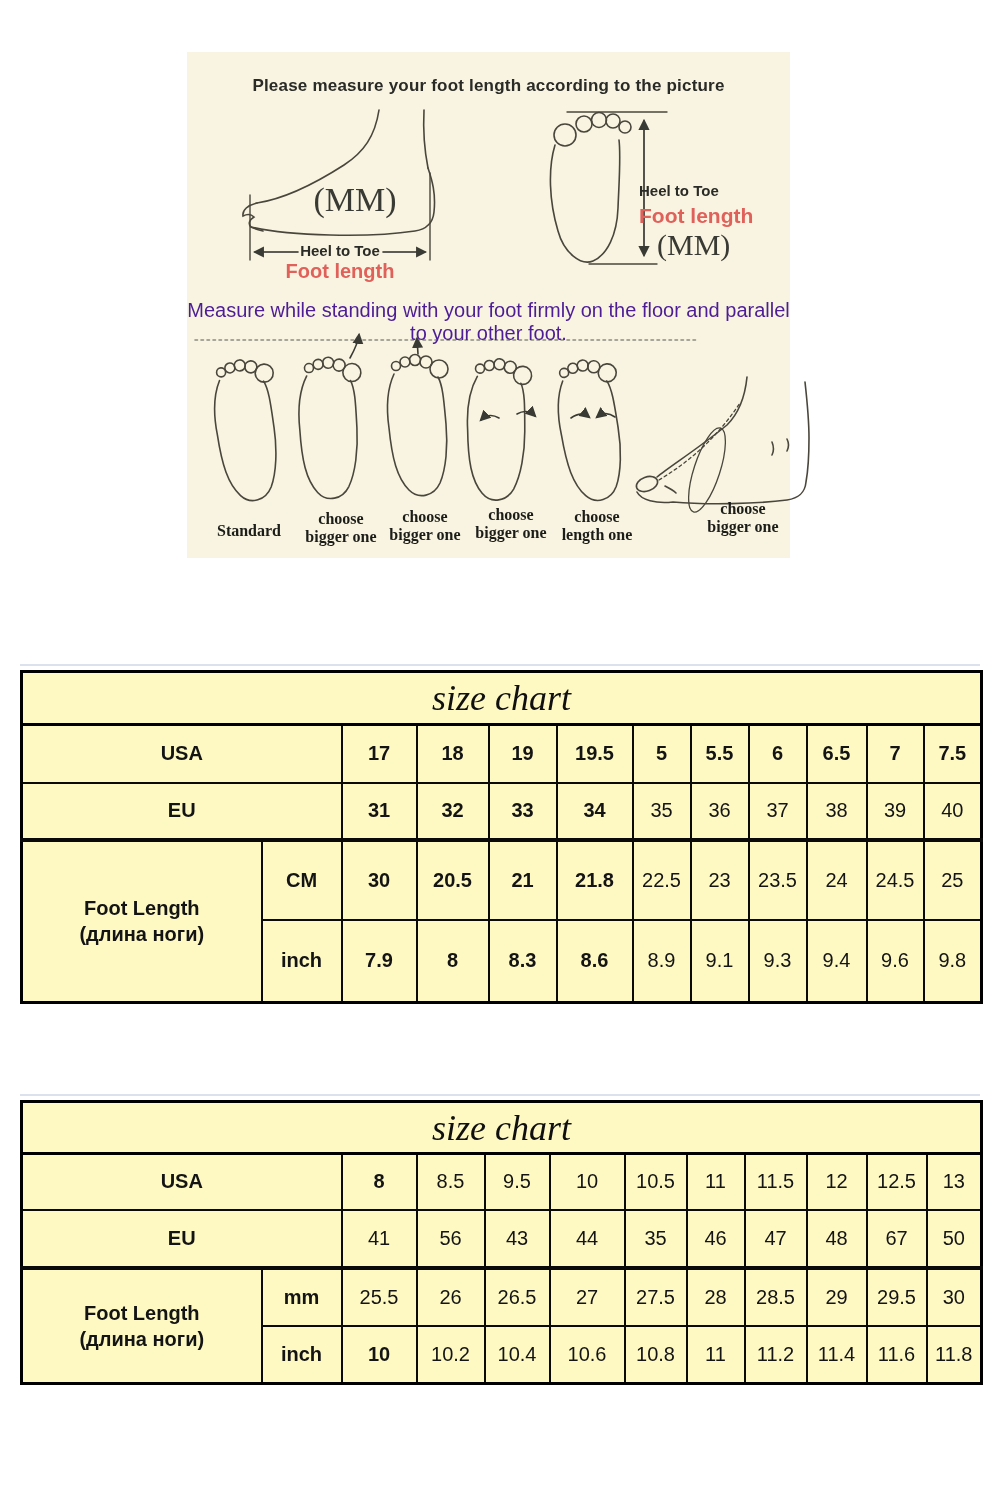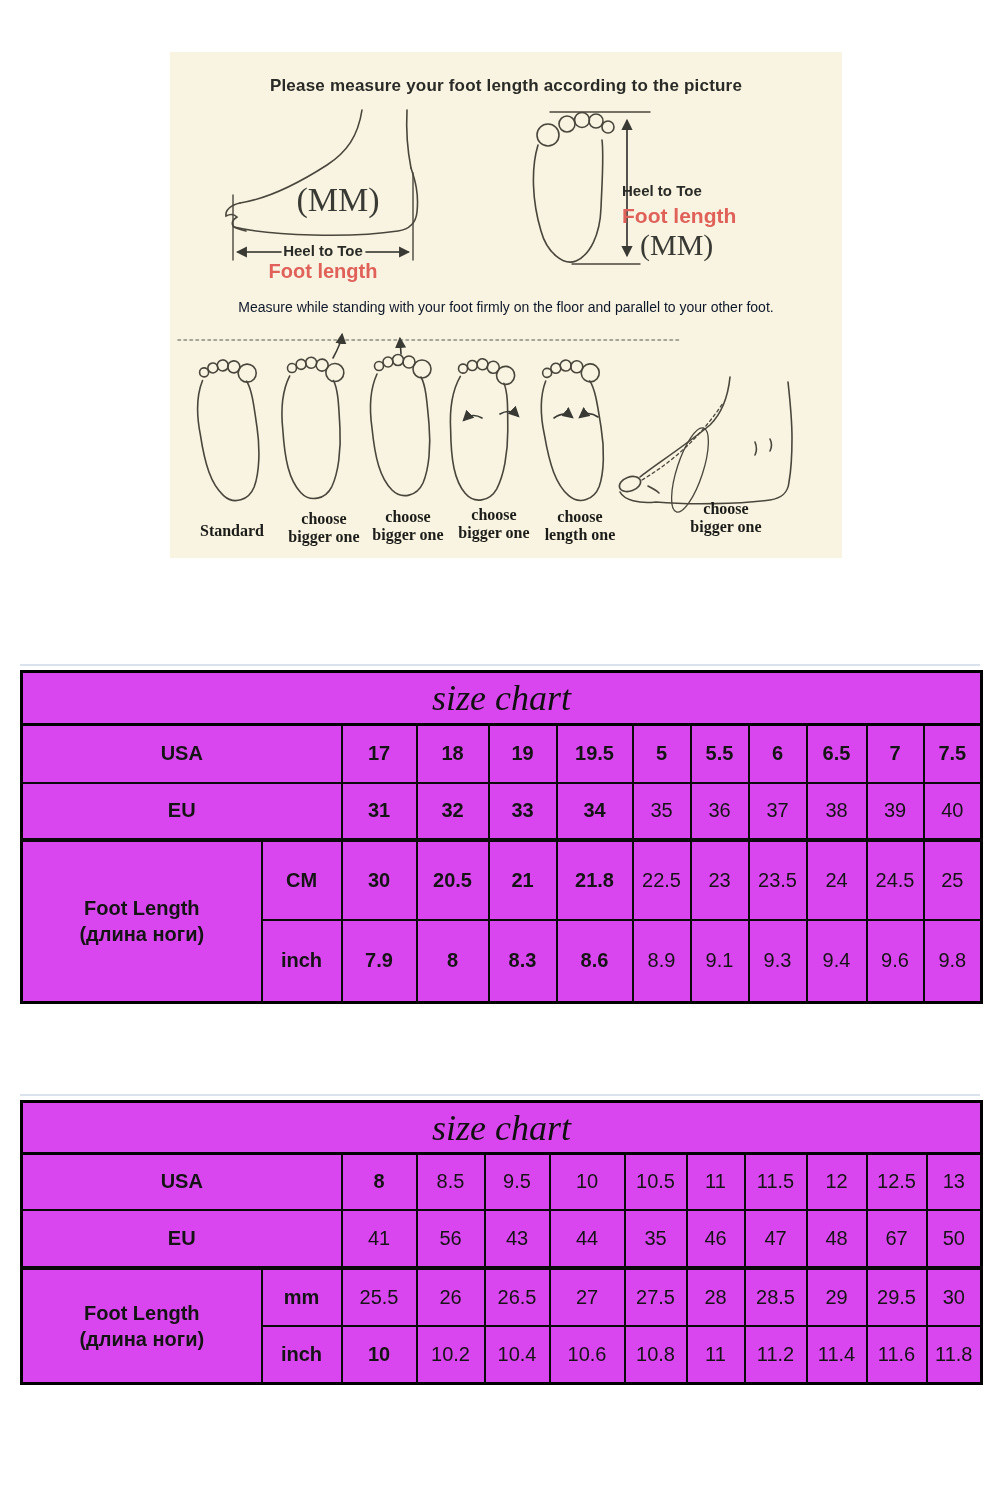--- a/index.html
+++ b/index.html
@@ -2,44 +2,44 @@
 <html><head>
 <meta charset="utf-8">
 <style>
   html,body{margin:0;padding:0;}
   body{
     width:1000px;height:1500px;position:relative;background:#ffffff;
     font-family:"Liberation Sans",sans-serif;overflow:hidden;
   }
   
   .guide{
-    position:absolute;left:170px;top:52px;width:672px;height:506px;
+    position:absolute;left:187px;top:52px;width:603px;height:506px;
     background:#f8f4e1;
   }
   .guide svg{position:absolute;left:0;top:0;}
   .g-text{position:absolute;text-align:center;color:#2a2a26;}
   .g-title{left:0;top:24px;width:100%;font-size:17px;font-weight:bold;letter-spacing:.2px;}
-  .g-instruction{left:0;top:247px;width:100%;font-size:14px;color:#0f172a;}
+  .g-instruction{left:0;top:247px;width:100%;font-size:20px;color:#4c1d95;}
   .mm-left{left:98px;top:129px;width:140px;font-size:34px;font-family:"Liberation Serif",serif;color:#3a3a34;}
   .htt-left{left:92px;top:190px;width:122px;font-size:15px;font-weight:bold;}
   .fl-left{left:82px;top:208px;width:142px;font-size:20px;font-weight:bold;}
   .htt-right{left:452px;top:130px;width:120px;font-size:15px;font-weight:bold;text-align:left;}
   .fl-right{left:452px;top:152px;width:140px;font-size:21px;font-weight:bold;text-align:left;}
   .mm-right{left:470px;top:176px;width:120px;font-size:30px;font-family:"Liberation Serif",serif;color:#3a3a34;text-align:left;}
   .red{color:#e0605a;}
   .sole-label{
     position:absolute;width:120px;text-align:center;
     font-family:"Liberation Serif",serif;font-weight:bold;font-size:16px;
     line-height:18px;color:#1c1c18;
   }
   
   .ghost-line{position:absolute;left:20px;width:960px;height:2px;background:#dce2ec;}
   table.size-table{
     position:absolute;left:20px;width:960px;border-collapse:collapse;table-layout:fixed;
-    border:3px solid #000;background:#d946ef;padding-left:40px;
+    border:3px solid #000;background:#fef9c3;padding-left:40px;
   }
   #table1{top:670px;}
   #table2{top:1100px;}
   .size-table td{
     border:2px solid #0a0a0a;text-align:center;vertical-align:middle;
     font-size:20px;color:#141414;padding:0;overflow:hidden;
   }
   .size-table .title-cell{
     font-family:"Liberation Serif",serif;font-style:italic;font-size:36px;
     border-bottom:3px solid #000;color:#101010;

